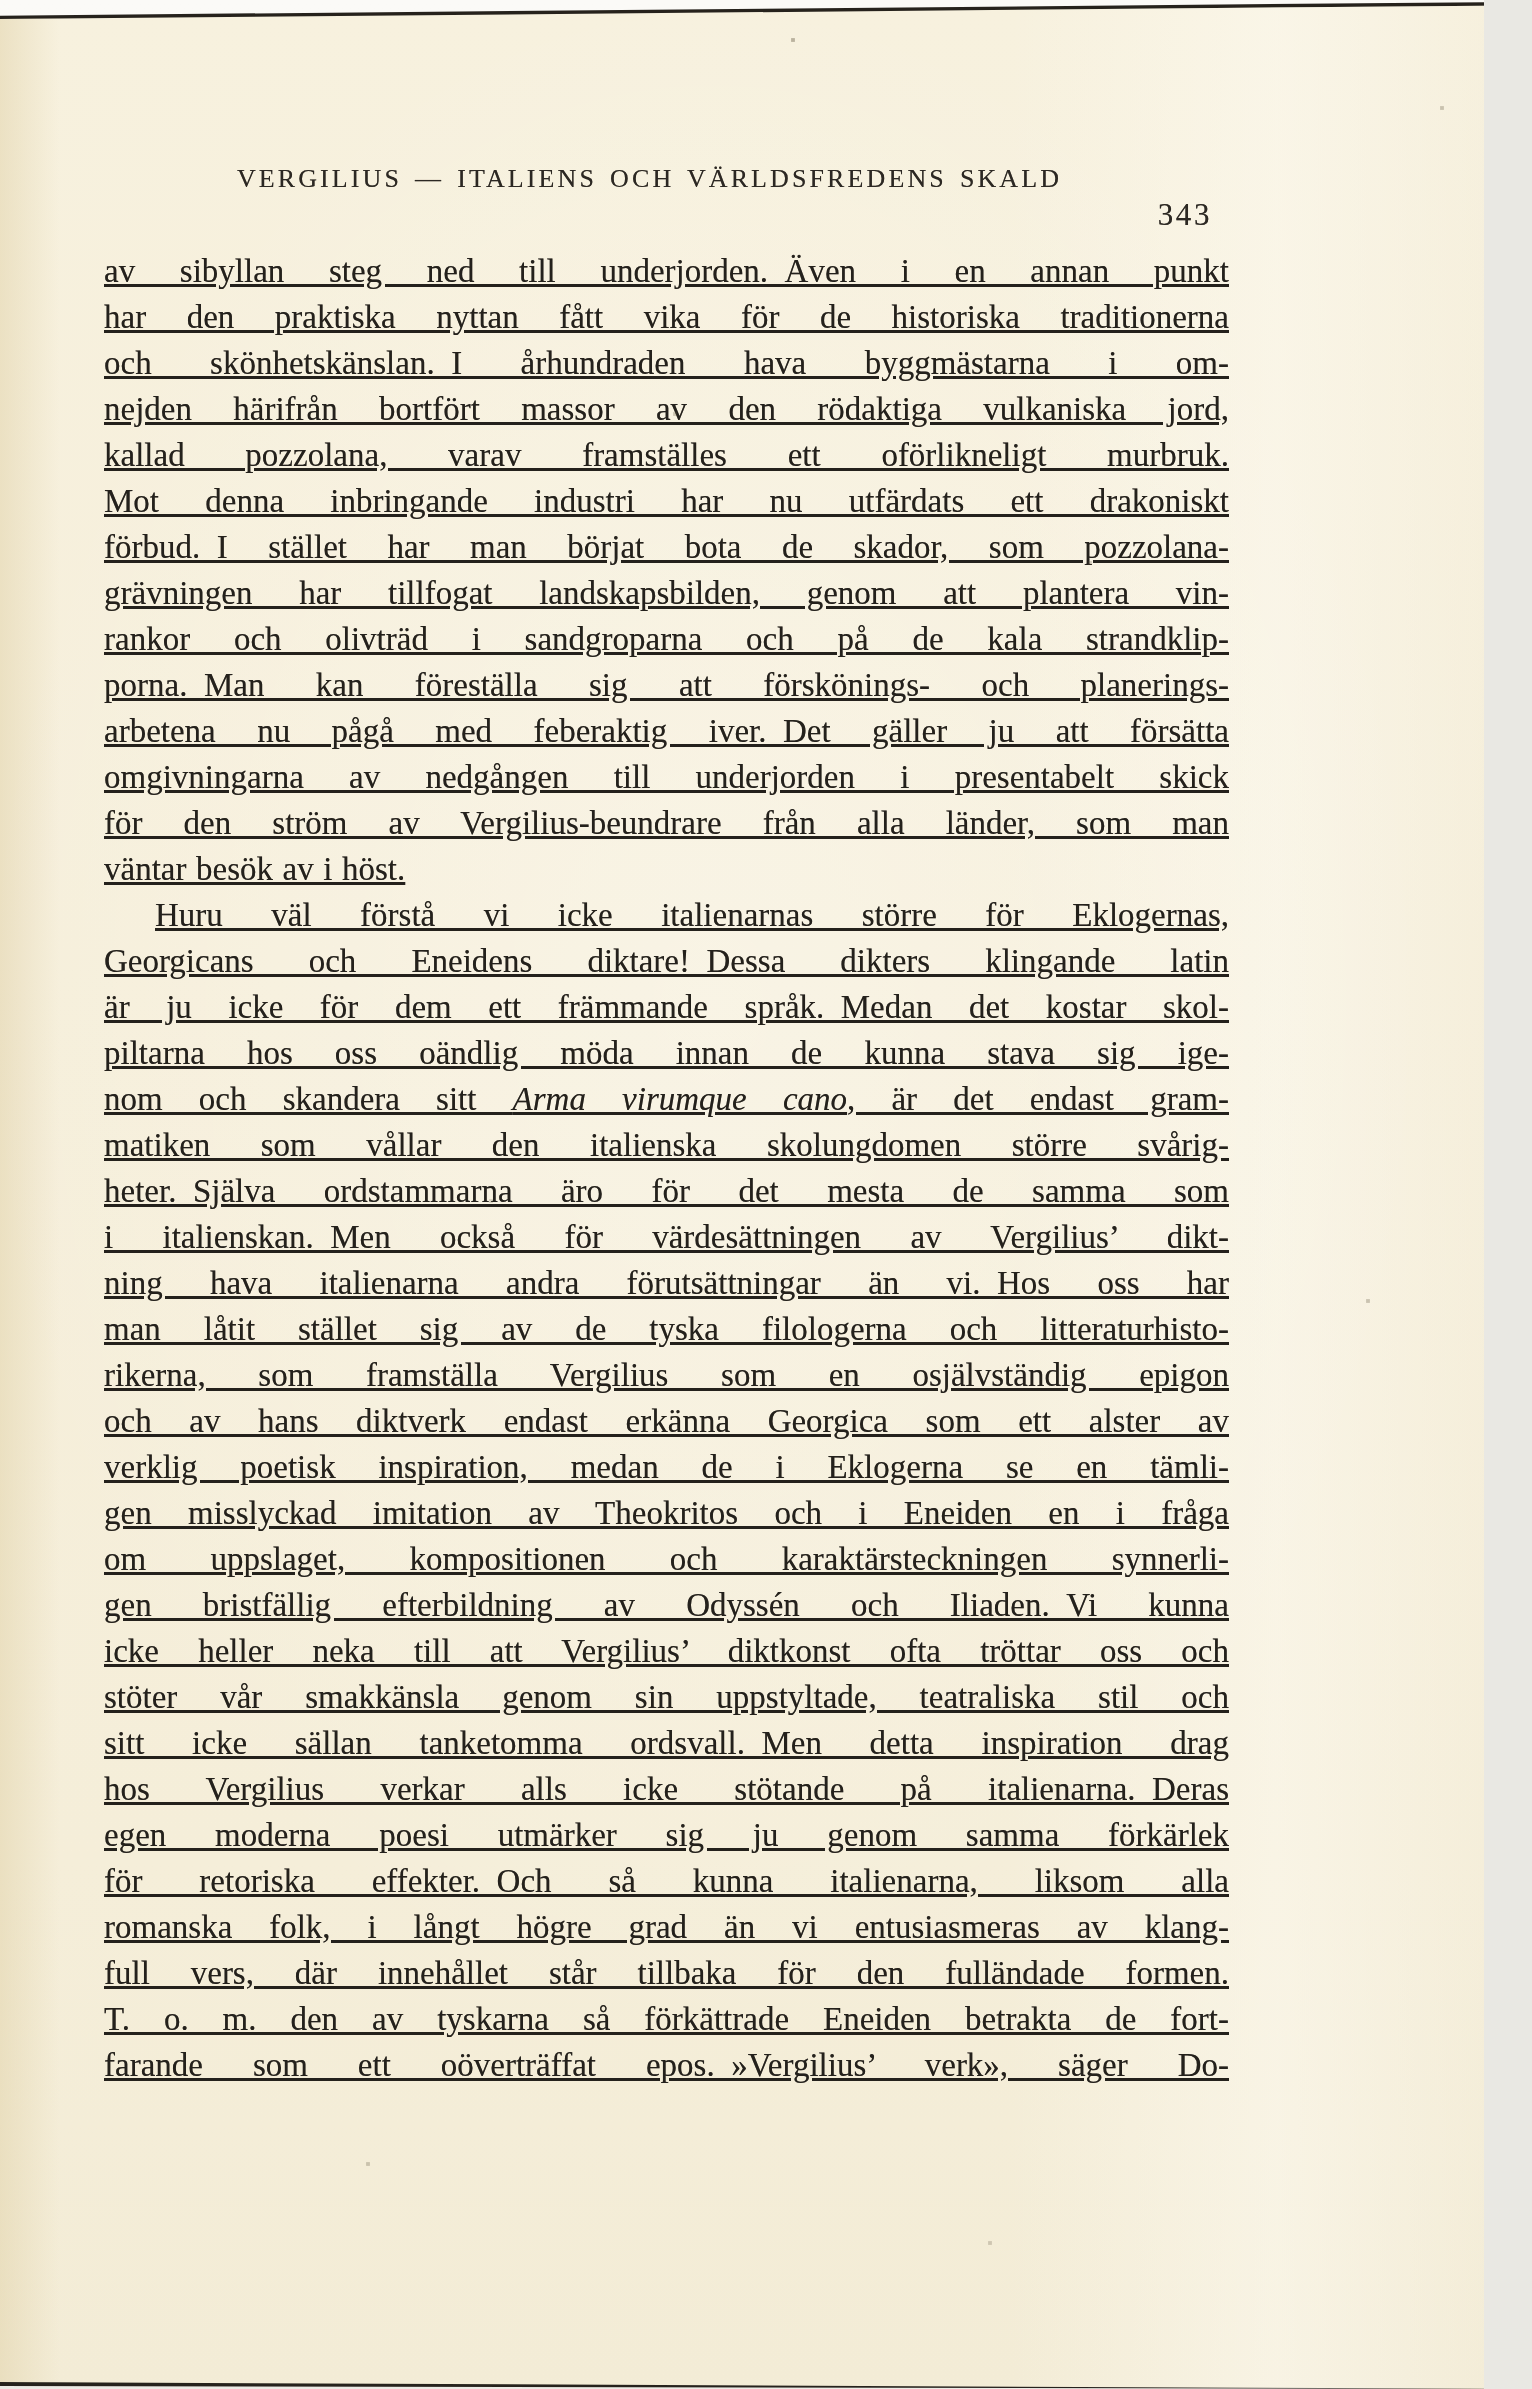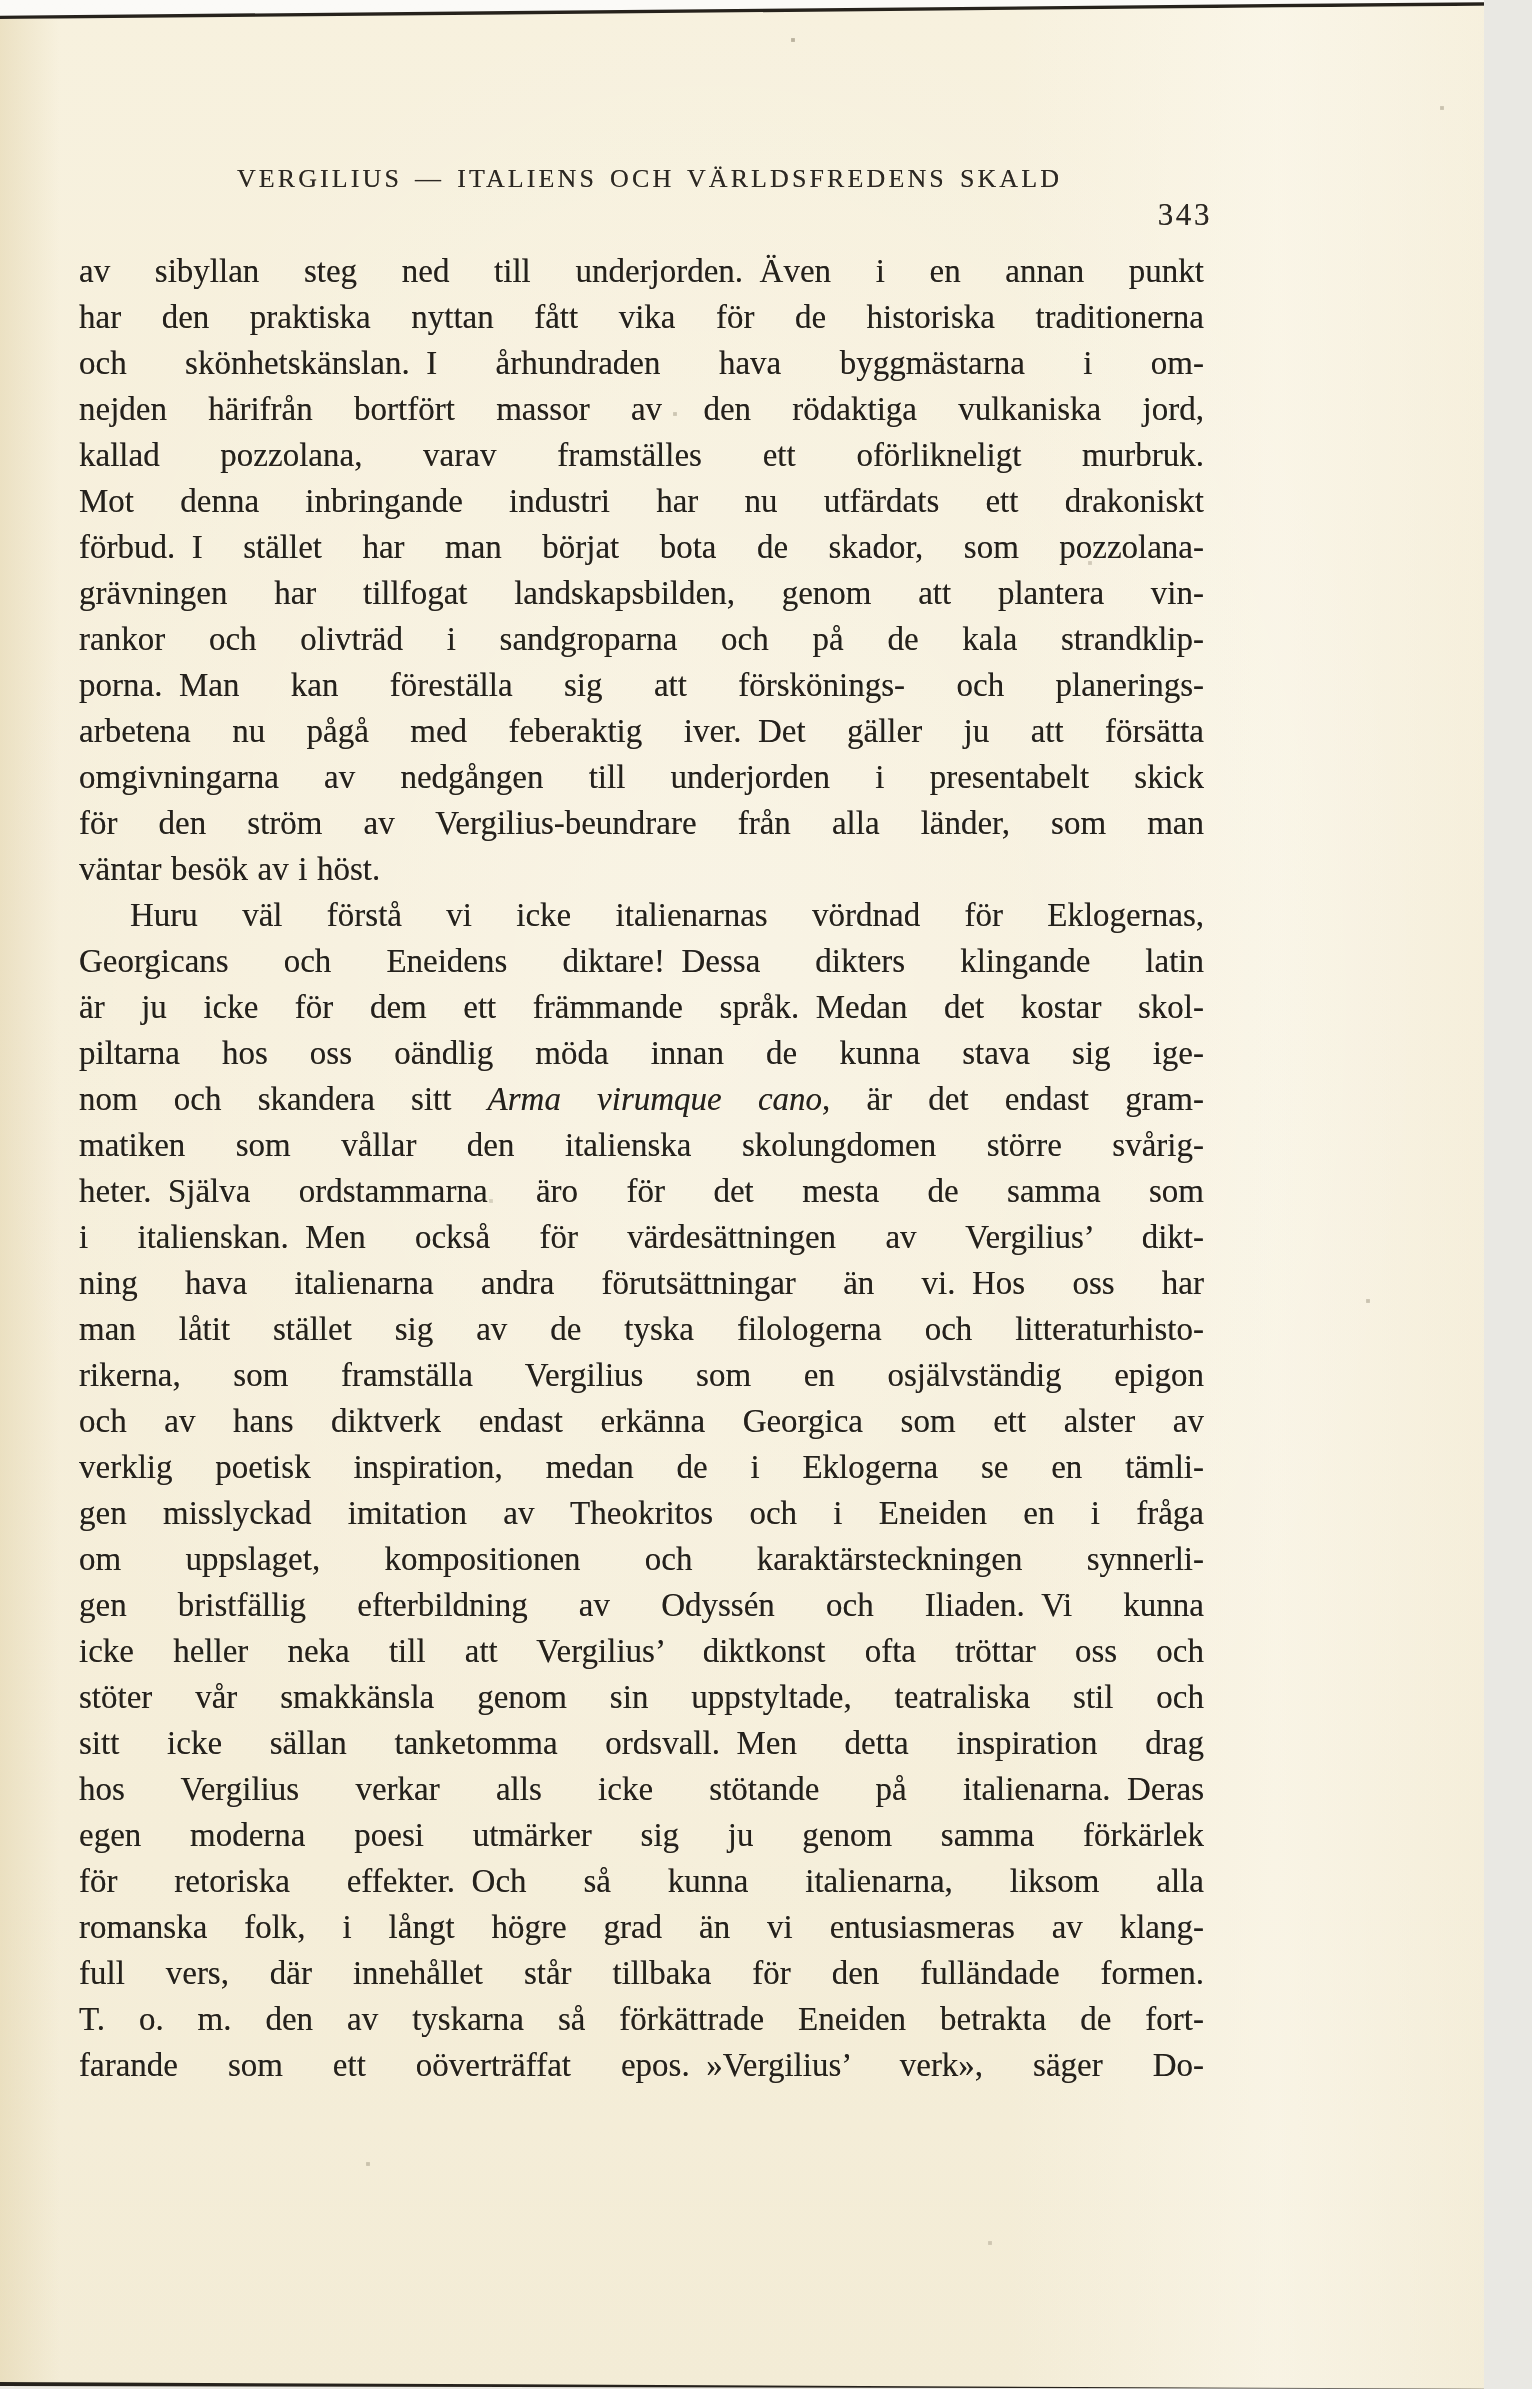--- a/index.html
+++ b/index.html
@@ -66,23 +66,24 @@
     right: 0;
     top: -2.6px;
     font-size: 31px;
     letter-spacing: 2.6px;
     color: #2c2823;
     text-shadow: 0 0 0.4px rgba(40,35,28,0.55);
     margin-top: 36px;
   }
   .body {
     position: absolute;
-    left: 79px;
+    left: 104px;
     top: 248px;
     width: 1125px;
+    text-decoration: underline;
   }
   .line {
     height: 46px;
     line-height: 46px;
     font-size: 33px;
     overflow: hidden;
     text-align: justify;
     text-align-last: justify;
     text-justify: inter-word;
     color: #24211c;
@@ -135,21 +136,21 @@
         <div class="line"><span>kallad pozzolana, varav framställes ett oförlikneligt murbruk.</span></div>
         <div class="line"><span>Mot denna inbringande industri har nu utfärdats ett drakoniskt</span></div>
         <div class="line"><span>förbud. I stället har man börjat bota de skador, som pozzolana-</span></div>
         <div class="line"><span>grävningen har tillfogat landskapsbilden, genom att plantera vin-</span></div>
         <div class="line"><span>rankor och olivträd i sandgroparna och på de kala strandklip-</span></div>
         <div class="line"><span>porna. Man kan föreställa sig att förskönings- och planerings-</span></div>
         <div class="line"><span>arbetena nu pågå med feberaktig iver. Det gäller ju att försätta</span></div>
         <div class="line"><span>omgivningarna av nedgången till underjorden i presentabelt skick</span></div>
         <div class="line"><span>för den ström av Vergilius-beundrare från alla länder, som man</span></div>
         <div class="line line-end"><span>väntar besök av i höst.</span></div>
-        <div class="line line-indent"><span>Huru väl förstå vi icke italienarnas vördnad för Eklogernas,</span></div>
+        <div class="line line-indent"><span>Huru väl förstå vi icke italienarnas större för Eklogernas,</span></div>
         <div class="line"><span>Georgicans och Eneidens diktare! Dessa dikters klingande latin</span></div>
         <div class="line"><span>är ju icke för dem ett främmande språk. Medan det kostar skol-</span></div>
         <div class="line"><span>piltarna hos oss oändlig möda innan de kunna stava sig ige-</span></div>
         <div class="line"><span>nom och skandera sitt </span><span class="italic">Arma virumque cano</span><span>, är det endast gram-</span></div>
         <div class="line"><span>matiken som vållar den italienska skolungdomen större svårig-</span></div>
         <div class="line"><span>heter. Själva ordstammarna äro för det mesta de samma som</span></div>
         <div class="line"><span>i italienskan. Men också för värdesättningen av Vergilius’ dikt-</span></div>
         <div class="line"><span>ning hava italienarna andra förutsättningar än vi. Hos oss har</span></div>
         <div class="line"><span>man låtit stället sig av de tyska filologerna och litteraturhisto-</span></div>
         <div class="line"><span>rikerna, som framställa Vergilius som en osjälvständig epigon</span></div>

